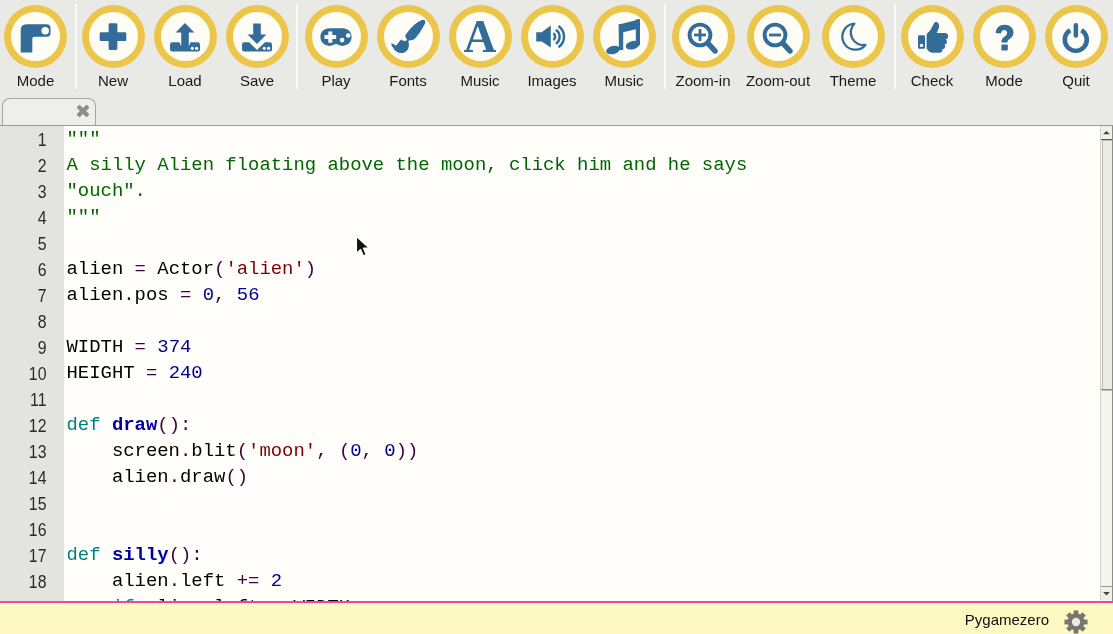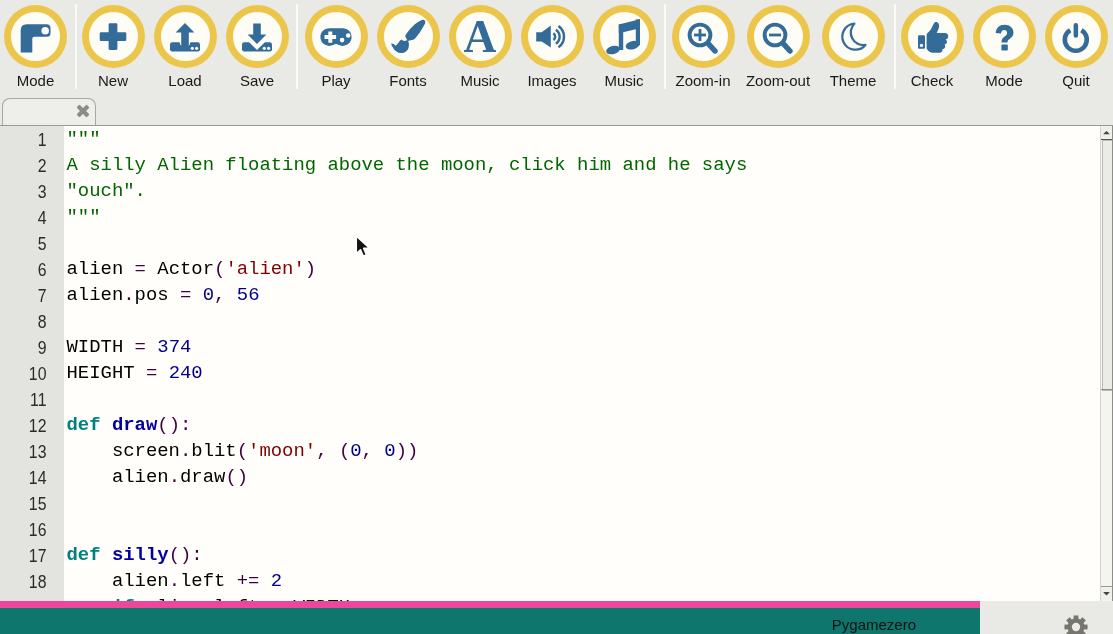--- a/index.html
+++ b/index.html
@@ -22,31 +22,31 @@
   #tab .txt{position:absolute;left:6.5px;top:7.6px;font-size:14.5px;color:#1a1a1a;margin-top:20px;}
   
   #editor{position:absolute;left:0;top:125px;width:1113px;height:476px;
           background:#fffefa;border-top:1px solid #9a9a95;box-sizing:border-box;
           overflow:hidden;}
   #gutter{position:absolute;left:0;top:0;width:64px;height:475px;background:#e3e3df;}
   .ln{position:absolute;left:0;width:46.5px;text-align:right;font-family:"Liberation Sans",sans-serif;
       font-size:18px;line-height:26px;color:#2b2b2b;transform:scaleX(.88);transform-origin:right;}
   #code{position:absolute;left:66.5px;top:0.1px;font-family:"Liberation Mono",monospace;
         font-size:18.92px;line-height:26px;white-space:pre;color:#000;}
-  .k{color:#008080;font-weight:bold;}
+  .k{color:#008080;font-weight:normal;}
   .f{color:#0000a0;font-weight:bold;}
   .o{color:#400040;}
   .n{color:#00008B;}
   .s{color:#800000;}
   .d{color:#006600;}
   
   #sbar{position:absolute;left:1100px;top:126px;width:13px;height:475px;background:#f4f4f0;border-left:1px solid #d4d4cf;box-sizing:border-box;}
   
-  #status{position:absolute;left:0;top:601px;width:980px;height:33px;background:#0f766e;
-          border-top:7px solid #ec4899;box-sizing:border-box;}
+  #status{position:absolute;left:0;top:601px;width:1113px;height:33px;background:#fef9c3;
+          border-top:2px solid #ec4899;box-sizing:border-box;}
   #mode-lbl{position:absolute;right:64px;top:7.5px;font-size:15px;color:#111;}
 </style>
 </head>
 <body>
 <div id="toolbar">
 <div class="btn" style="left:-3.5px">
       <div class="circ" style="left:7.5px">
         <div class="inner"></div>
         <svg class="icon" width="36" height="36" viewBox="0 0 36 36">
           <path d="M2.7,33.5 L2.7,11.2 Q2.7,5.2 8.7,5.2 L28.5,5.2 Q32.5,5.2 32.5,9.2 L32.5,14.2 Q32.5,17.8 28.9,17.8 L16.3,17.8 Q14.3,17.8 14.3,19.8 L14.3,33.5 Z" fill="#336b99"></path>

